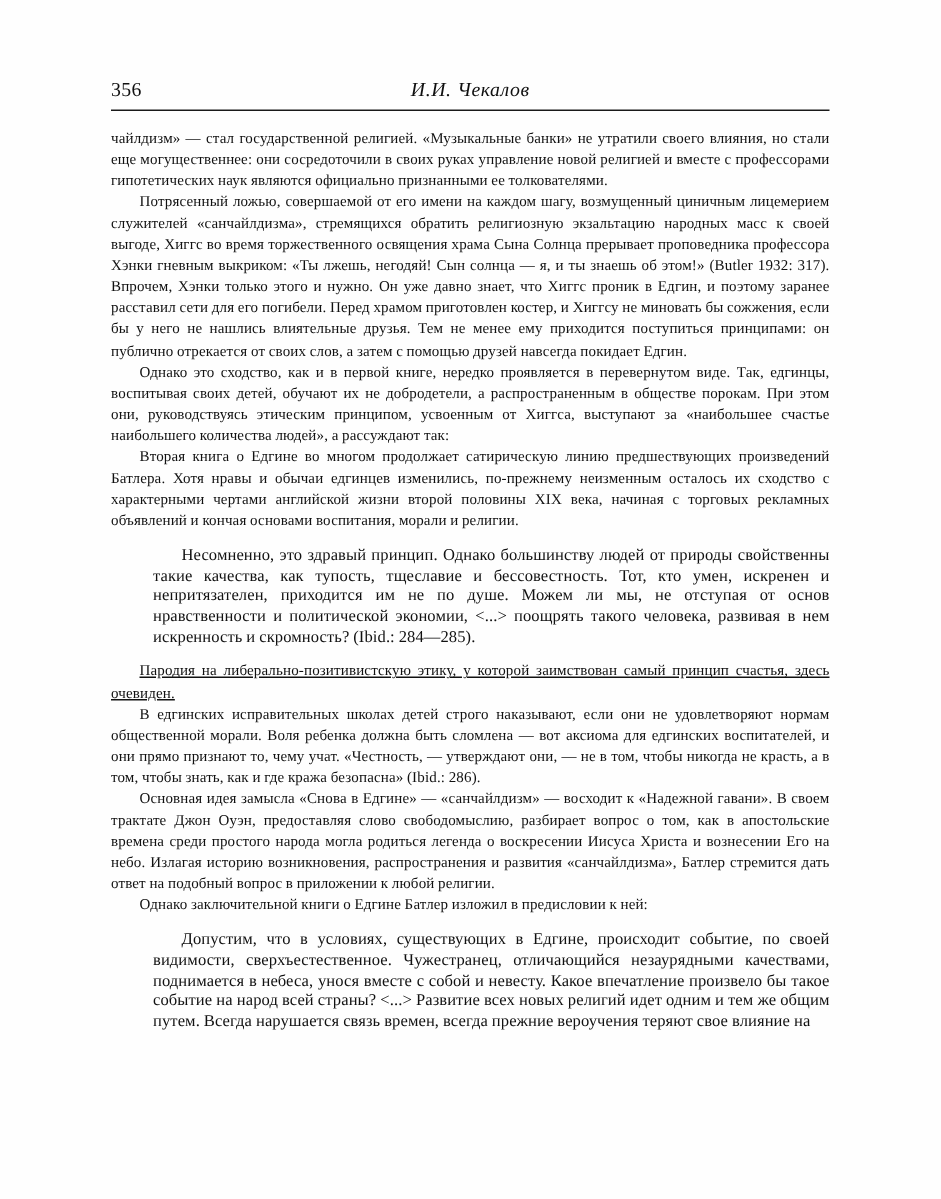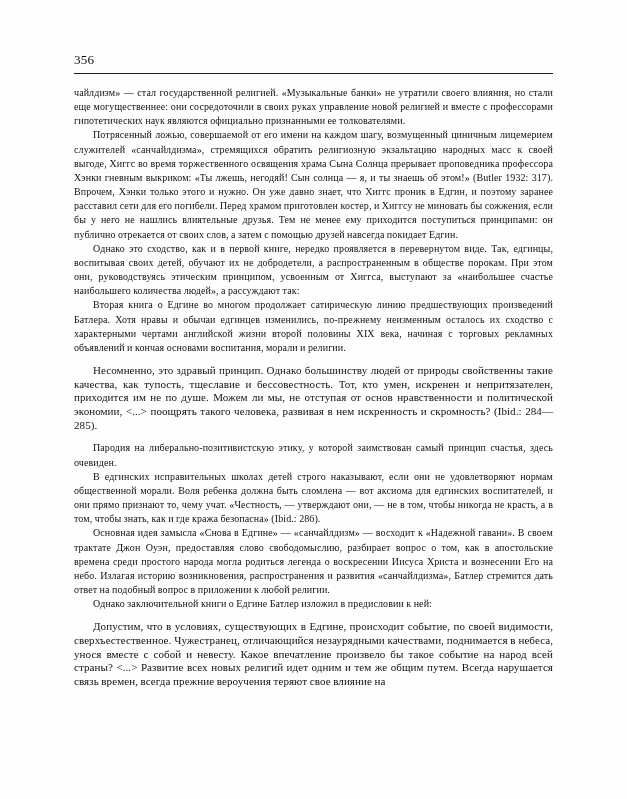--- a/index.html
+++ b/index.html
@@ -93,32 +93,33 @@
   }
 
   p.quote {
     font-size: 11.05px;
     line-height: 13.7px;
     text-indent: 19px;
     letter-spacing: 0.005em;
     word-spacing: -0.2px;
   }
 
-  .gap-before-quote { margin-top: 9px; }
-  .gap-after-quote  { margin-top: 9px; }
+  .gap-before-quote { margin-top: 9px; margin-left: 28px; }
+  .gap-after-quote  { margin-top: 9px; text-decoration: underline; }
 
   .lastline { }
 </style>
 </head>
 <body>
 
 <div class="page">
 
   <div class="running-head">
     <div class="folio">356</div>
+    <div class="author-head">И.И. Чекалов</div>
   </div>
 
   <div class="head-rule"></div>
 
   <div class="column">
 
     <p class="body cont">чайлдизм» — стал государственной религией. «Музыкальные банки» не утратили своего влияния, но стали еще могущественнее: они сосредоточили в своих руках управление новой религией и вместе с профессорами гипотетических наук являются официально признанными ее толкователями.</p>
 
     <p class="body">Потрясенный ложью, совершаемой от его имени на каждом шагу, возмущенный циничным лицемерием служителей «санчайлдизма», стремящихся обратить религиозную экзальтацию народных масс к своей выгоде, Хиггс во время торжественного освящения храма Сына Солнца прерывает проповедника профессора Хэнки гневным выкриком: «Ты лжешь, негодяй! Сын солнца — я, и ты знаешь об этом!» (Butler 1932: 317). Впрочем, Хэнки только этого и нужно. Он уже давно знает, что Хиггс проник в Едгин, и поэтому заранее расставил сети для его погибели. Перед храмом приготовлен костер, и Хиггсу не миновать бы сожжения, если бы у него не нашлись влиятельные друзья. Тем не менее ему приходится поступиться принципами: он публично отрекается от своих слов, а затем с помощью друзей навсегда покидает Едгин.</p>
 

